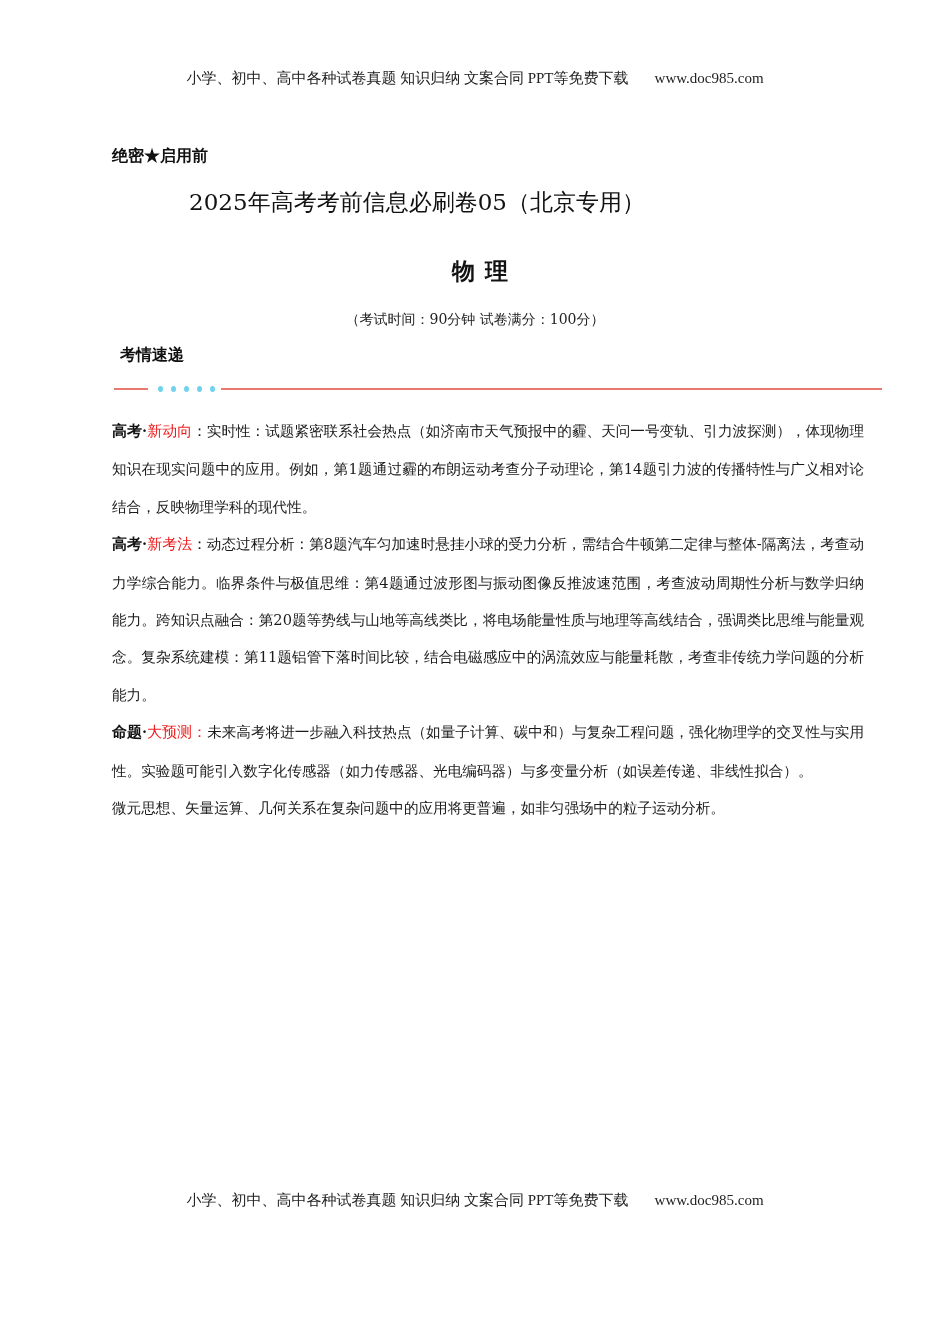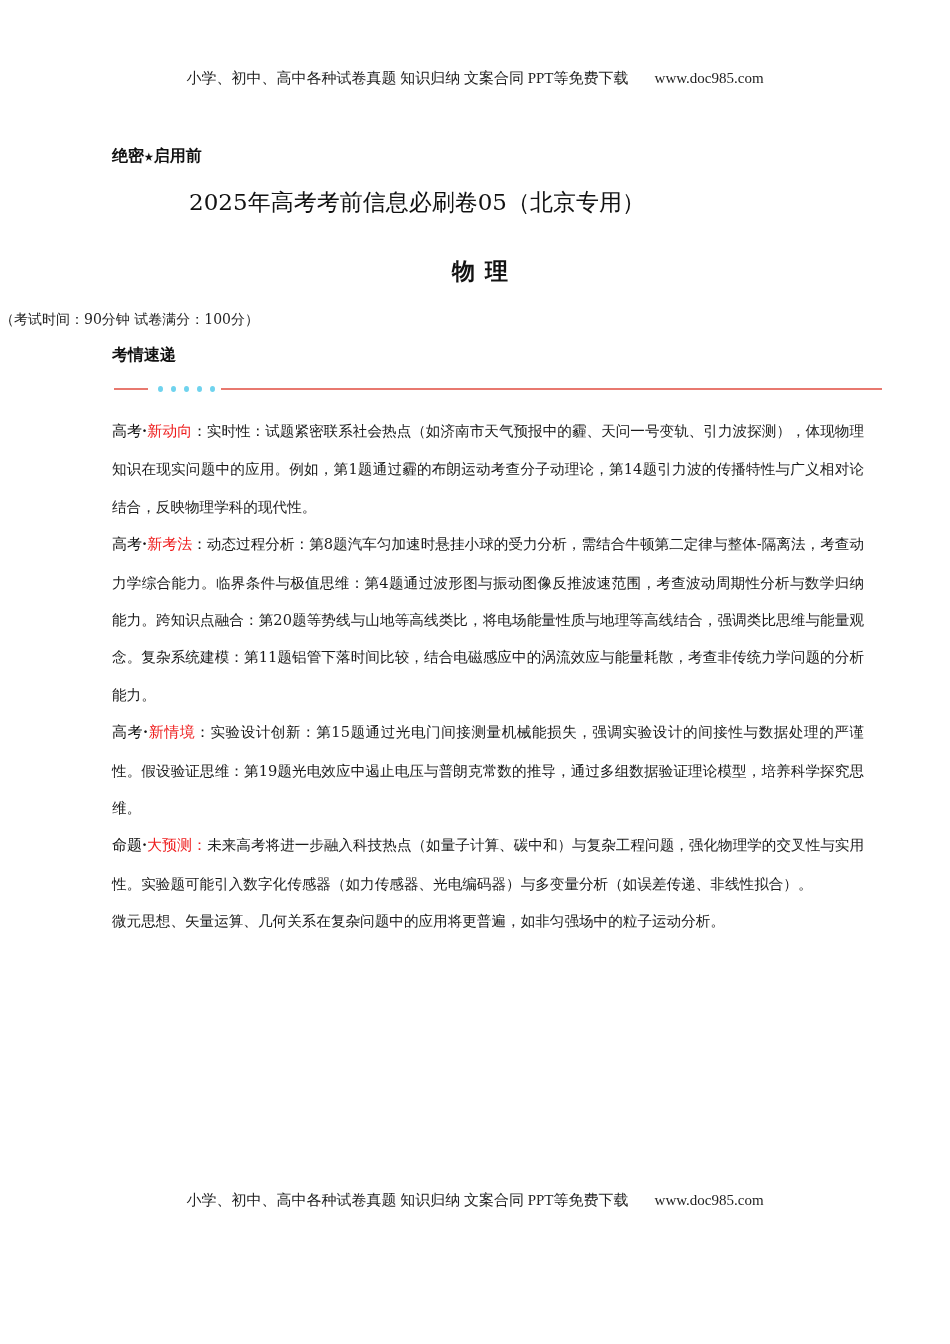--- a/index.html
+++ b/index.html
@@ -5,39 +5,39 @@
   html, body { margin: 0; padding: 0; background: #ffffff; }
   body { width: 950px; height: 1344px; position: relative; overflow: hidden;
          font-family: "DejaVu Serif", "Liberation Serif", serif; color: #111; }
   .page { position: absolute; left: 0; top: 0; width: 950px; height: 1344px; border-radius: 16px; }
   .banner { position: absolute; left: 0; width: 950px; text-align: center;
             font-size: 15px; color: #222; font-family: "Liberation Serif", "DejaVu Serif", serif; }
   .banner .url { margin-left: 26px; }
   .banner-top { top: 69px; }
   .banner-bottom { top: 1191px; }
   .secret { position: absolute; left: 112px; top: 146px; font-size: 16px; font-weight: bold;
-            font-family: Liberation Mono, monospace; letter-spacing: 0px; }
+            font-family: Liberation Sans, sans-serif; letter-spacing: 0px; }
   .title { position: absolute; left: 0; width: 834px; top: 187px; text-align: center;
            font-size: 23px; color: #111; }
   .subject { position: absolute; left: 0; width: 950px; top: 256px; text-align: center;
              font-size: 23px; font-weight: bold; letter-spacing: 10px; padding-left: 10px;
              font-family: "DejaVu Sans", "Liberation Sans", sans-serif; }
-  .exam-info { position: absolute; left: 0; width: 950px; top: 311px; 
+  .exam-info { position: absolute; left: 0; width: 950px; top: 311px; text-align: center;
                font-size: 14px; color: #222; }
-  .section-heading { position: absolute; left: 112px; top: 345px; font-size: 16px; font-weight: bold;
+  .section-heading { position: absolute; left: 120px; top: 345px; font-size: 16px; font-weight: bold;
                      font-family: "DejaVu Sans", "Liberation Sans", sans-serif; }
   .divider { position: absolute; left: 114px; top: 386px; width: 768px; height: 6px; }
   .divider .seg-short { position: absolute; left: 0; top: 2px; width: 34px; height: 2px; background: #e8796f; }
   .divider .seg-long { position: absolute; left: 107px; top: 2px; width: 661px; height: 2px; background: #e8796f; }
   .divider .dots { position: absolute; left: 44px; top: 0; height: 6px; display: flex; gap: 8px; }
   .divider .dot { width: 5px; height: 6px; border-radius: 50%; background: #6fd3ee; }
   .content { position: absolute; left: 112px; top: 412px; width: 752px; font-size: 14.6px;
              line-height: 37.4px; color: #1a1a1a; }
   .para { margin: 0; text-align: justify; }
-  .para .lead { font-weight: normal; font-family: "DejaVu Sans", "Liberation Sans", sans-serif; font-size: 15px; color: #111; }
+  .para .lead { font-weight: bold; font-family: "DejaVu Sans", "Liberation Sans", sans-serif; font-size: 15px; color: #111; }
   .para .dotsep { font-weight: bold; color: #111; }
   .para .lead-red { font-weight: normal; font-family: "DejaVu Sans", "Liberation Sans", sans-serif; font-size: 15px; color: #ee1c1c; }
   .para .colon { color: #111; }
 </style>
 </head>
 <body>
 
 <div class="page">
 
   <div class="banner banner-top">
@@ -67,23 +67,20 @@
   </div>
 
   <div class="content">
     <p class="para">
       <span class="lead">高考</span><span class="dotsep">·</span><span class="lead-red">新动向</span><span class="colon">：</span><span>实时性：试题紧密联系社会热点（如济南市天气预报中的霾、天问一号变轨、引力波探测），体现物理知识在现实问题中的应用。例如，第1题通过霾的布朗运动考查分子动理论，第14题引力波的传播特性与广义相对论结合，反映物理学科的现代性。</span>
     </p>
     <p class="para">
       <span class="lead">高考</span><span class="dotsep">·</span><span class="lead-red">新考法</span><span class="colon">：</span><span>动态过程分析：第8题汽车匀加速时悬挂小球的受力分析，需结合牛顿第二定律与整体-隔离法，考查动力学综合能力。临界条件与极值思维：第4题通过波形图与振动图像反推波速范围，考查波动周期性分析与数学归纳能力。跨知识点融合：第20题等势线与山地等高线类比，将电场能量性质与地理等高线结合，强调类比思维与能量观念。复杂系统建模：第11题铝管下落时间比较，结合电磁感应中的涡流效应与能量耗散，考查非传统力学问题的分析能力。</span>
     </p>
     <p class="para">
-      <span class="lead">高考</span><span class="dotsep">·</span><span class="lead-red">新情境</span><span class="colon">：</span><span>实验设计创新：第15题通过光电门间接测量机械能损失，强调实验设计的间接性与数据处理的严谨性。假设验证思维：第19题光电效应中遏止电压与普朗克常数的推导，通过多组数据验证理论模型，培养科学探究思维。</span>
-    </p>
-    <p class="para">
       <span class="lead">命题</span><span class="dotsep">·</span><span class="lead-red">大预测：</span><span>未来高考将进一步融入科技热点（如量子计算、碳中和）与复杂工程问题，强化物理学的交叉性与实用性。实验题可能引入数字化传感器（如力传感器、光电编码器）与多变量分析（如误差传递、非线性拟合）。</span>
     </p>
     <p class="para">
       <span>微元思想、矢量运算、几何关系在复杂问题中的应用将更普遍，如非匀强场中的粒子运动分析。</span>
     </p>
   </div>
 
   <div class="banner banner-bottom">
     <span>小学、初中、高中各种试卷真题  知识归纳  文案合同  PPT等免费下载</span><span class="url">www.doc985.com</span>
   </div>

